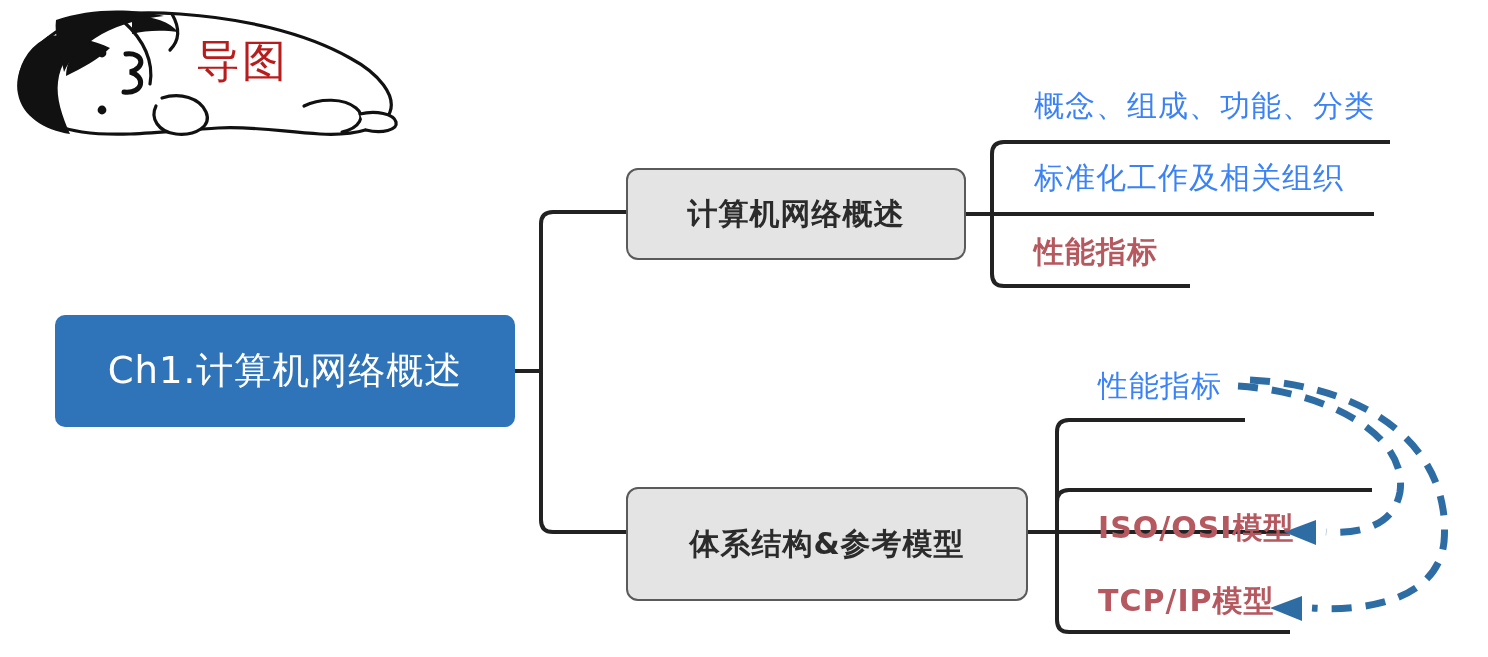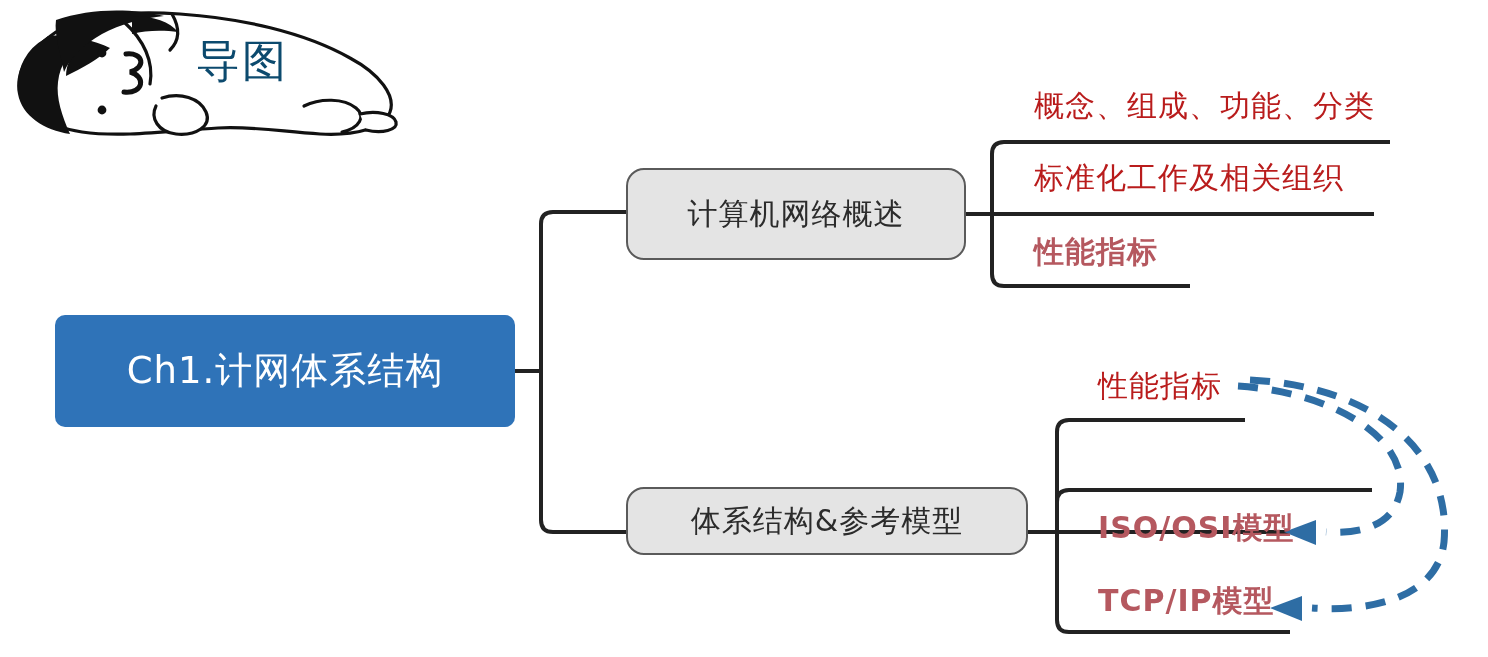--- a/index.html
+++ b/index.html
@@ -34,21 +34,21 @@
     top: 6px;
     width: 400px;
     height: 140px;
   }
   #mascot-label {
     position: absolute;
     left: 196px;
     top: 32px;
     font-size: 44px;
     font-weight: 400;
-    color: #0c4a6e;
+    color: #b91c1c;
     letter-spacing: 2px;
     font-family: "DejaVu Sans", "Liberation Sans", sans-serif;
     white-space: nowrap;
   }
 
   
   .node {
     position: absolute;
     display: flex;
     align-items: center;
@@ -64,48 +64,49 @@
     background: #2f73b8;
     border-radius: 10px;
     color: #ffffff;
     font-size: 37px;
     letter-spacing: 1px;
     font-family: "DejaVu Sans", "Liberation Sans", sans-serif;
   }
   .branch-node {
     background: #e4e4e4;
     border: 2px solid #5a5a5a;
-    border-radius: 18px;
+    border-radius: 12px;
     color: #2b2b2b;
     font-size: 30px;
     letter-spacing: 1px;
     font-family: "DejaVu Sans", "Liberation Sans", sans-serif;
+    font-weight: bold;
   }
   #branch-node-0 {
     left: 626px;
     top: 168px;
     width: 340px;
     height: 92px;
   }
   #branch-node-1 {
     left: 626px;
     top: 487px;
     width: 402px;
-    height: 68px;
+    height: 114px;
   }
 
   
   .leaf {
     position: absolute;
     white-space: nowrap;
     font-size: 30px;
     letter-spacing: 1px;
     font-family: "DejaVu Sans", "Liberation Sans", sans-serif;
   }
-  .leaf.plain { color: #b91c1c; font-weight: 400; }
+  .leaf.plain { color: #3b82f6; font-weight: 400; }
   .leaf.accent { color: #b5585f; font-weight: 700; }
 </style>
 </head>
 <body>
 
 <div id="canvas">
 
   <svg id="mascot" viewBox="0 0 400 140">
     <g fill="none" stroke="#111111" stroke-width="3.2" stroke-linecap="round" stroke-linejoin="round">
 
@@ -166,21 +167,21 @@
 
   <svg class="layer" viewBox="0 0 1488 657">
     <g fill="none" stroke="#2e6da4" stroke-width="7" stroke-linecap="butt" stroke-dasharray="20 14">
       <path d="M1238 386 C1330 392, 1408 436, 1400 492 C1394 526, 1360 534, 1326 532"></path>
       <path d="M1250 380 C1372 386, 1452 450, 1444 542 C1438 598, 1370 612, 1312 608"></path>
     </g>
     <polygon points="1316,520 1316,545 1284,532" fill="#2e6da4"></polygon>
     <polygon points="1302,596 1302,621 1270,608" fill="#2e6da4"></polygon>
   </svg>
 
-  <div class="node" id="root-node">Ch1.计网体系结构</div>
+  <div class="node" id="root-node">Ch1.计算机网络概述</div>
 
   <div class="node branch-node" id="branch-node-0">计算机网络概述</div>
 
   <div class="node branch-node" id="branch-node-1">体系结构&amp;参考模型</div>
 
   <div class="leaf plain" style="left:1034px; top:86px;">概念、组成、功能、分类</div>
 
   <div class="leaf accent" style="left:1034px; top:232px;">性能指标</div>
 
   <div class="leaf plain" style="left:1034px; top:158px;">标准化工作及相关组织</div>

